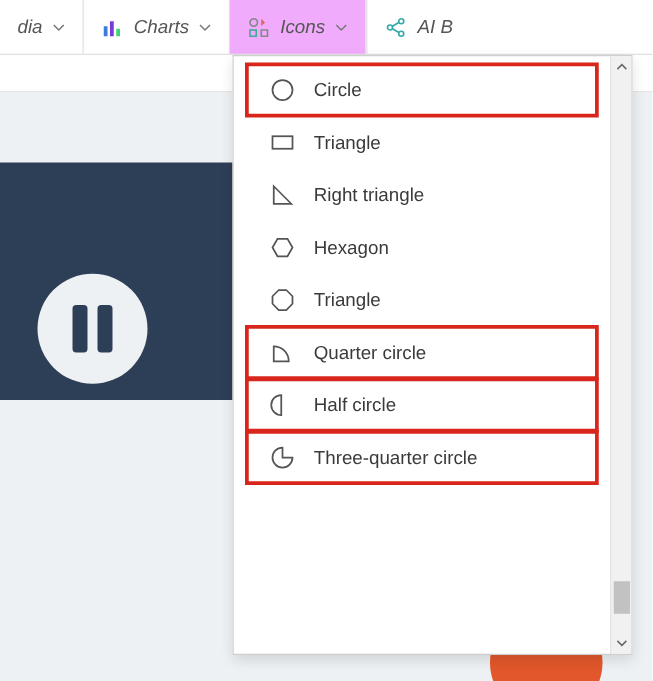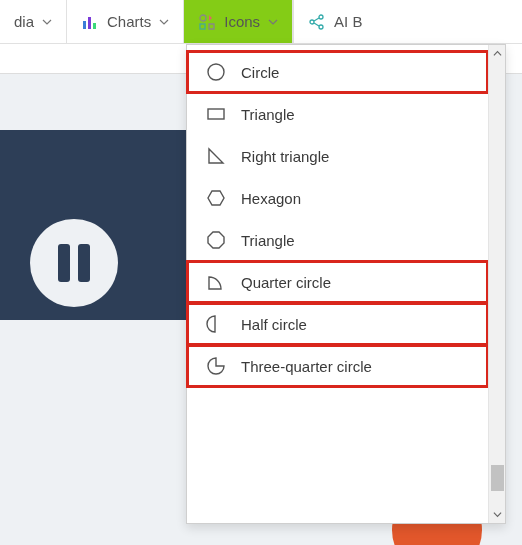--- a/index.html
+++ b/index.html
@@ -21,23 +21,24 @@
     background: #fff;
     border-bottom: 1px solid #e1e1e1;
   }
   .toolbar-item {
     display: flex;
     align-items: center;
     gap: 8px;
     padding: 4px 14px;
     cursor: pointer;
     color: #555;
+    font-style: italic;
   }
   .toolbar-item.active {
-    background: #84cc16;
+    background: #f0abfc;
     text-align: center;
   }
   .toolbar-item .label { font-size: 15px; }
   .chev {
     width: 10px; height: 10px;
     display: inline-flex; align-items: center; justify-content: center;
   }
   .chev svg { width: 10px; height: 10px; }
   .separator {
     width: 1px;
@@ -95,21 +96,21 @@
     top: 44px;
     width: 320px;
     height: 480px;
     background: #fff;
     border: 1px solid #cfcfcf;
     box-shadow: 0 4px 10px rgba(0,0,0,0.12);
     display: flex;
   }
   .dropdown-list {
     flex: 1;
-    padding: 6px 0;
+    padding: 6px 10px;
   }
   .menu-item {
     display: flex;
     align-items: center;
     gap: 14px;
     padding: 10px 18px;
     color: #3a3a3a;
     font-size: 15px;
     cursor: pointer;
     position: relative;

